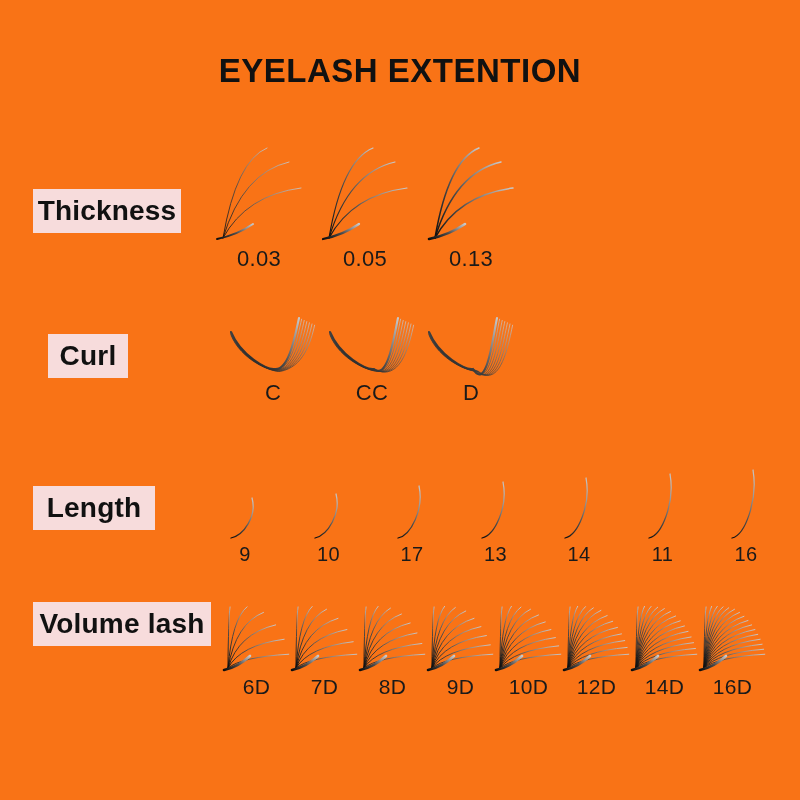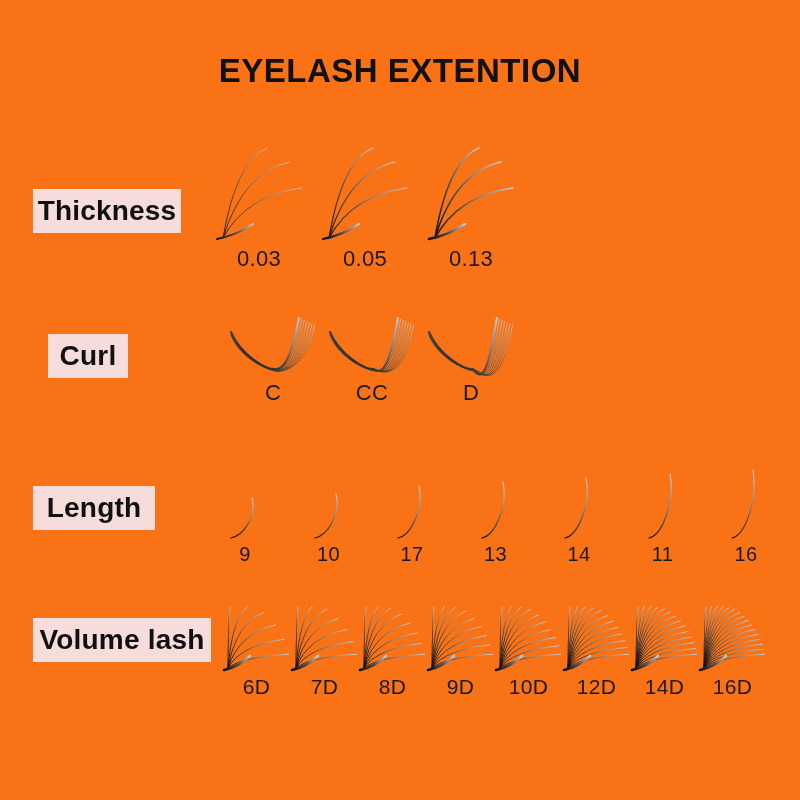--- a/index.html
+++ b/index.html
@@ -60,21 +60,21 @@
     justify-content: center;
     box-sizing: border-box;
     padding: 0 16px;
     height: 44px;
     white-space: nowrap;
     letter-spacing: 0.2px;
   }
   #label-thickness { top: 49px;  width: 148px; }
   #label-curl      { top: 22px;  width: 80px;  }
   #label-length    { top: 18px;  width: 122px; }
-  #label-volume    { top: 30px;  width: 178px; }
+  #label-volume    { top: 14px;  width: 178px; }
 
   
   .samples {
     position: absolute;
     display: flex;
     align-items: flex-end;
   }
   #samples-thickness { left: 215px; top: 0px;  width: 300px; justify-content: space-between; }
   #samples-curl      { left: 212px; top: 0px;  width: 290px; justify-content: space-between; }
   #samples-length    { left: 228px; top: 0px;  width: 535px; justify-content: space-between; }

